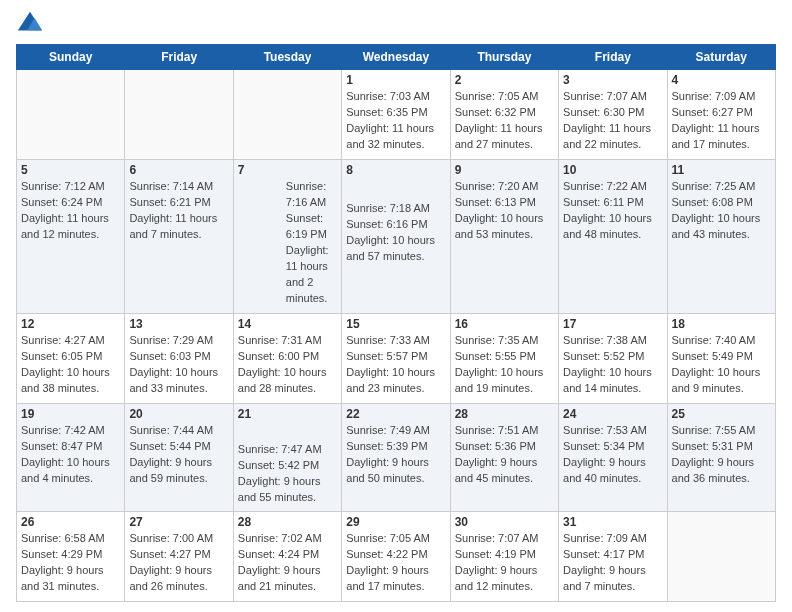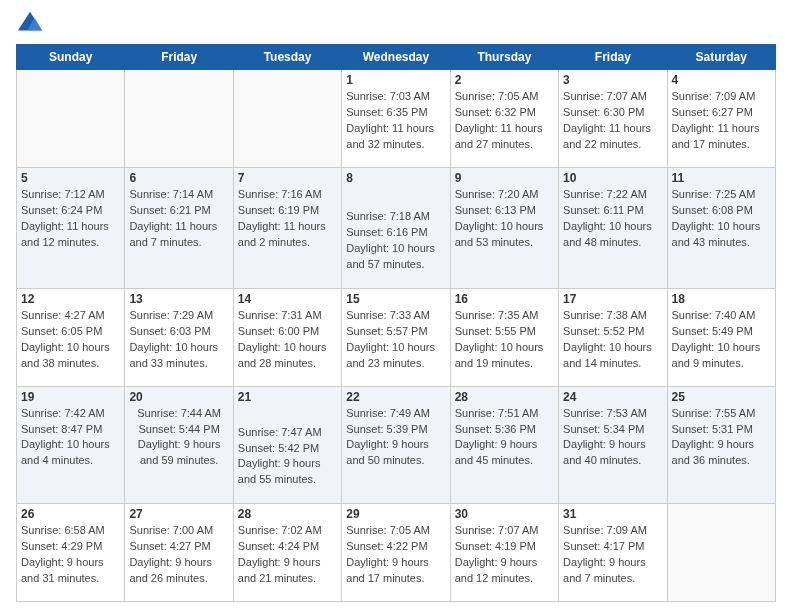--- a/index.html
+++ b/index.html
@@ -173,21 +173,21 @@
           </td>
           <td>
             <span class="day-num">6</span>
             <div class="day-info" style="white-space: pre-line;">Sunrise: 7:14 AM
 Sunset: 6:21 PM
 Daylight: 11 hours
 and 7 minutes.</div>
           </td>
           <td>
             <span class="day-num">7</span>
-            <div class="day-info" style="white-space: pre-line;">Sunrise: 7:16 AM
+            <div class="day-info" style="white-space: pre-line; margin-left: 48px;">Sunrise: 7:16 AM
 Sunset: 6:19 PM
 Daylight: 11 hours
 and 2 minutes.</div>
           </td>
           <td>
             <span class="day-num">8</span>
             <div class="day-info" style="white-space: pre-line; margin-top: 24px;">Sunrise: 7:18 AM
 Sunset: 6:16 PM
 Daylight: 10 hours
 and 57 minutes.</div>
@@ -268,21 +268,21 @@
         <tr class="row-shade">
           <td>
             <span class="day-num">19</span>
             <div class="day-info" style="white-space: pre-line;">Sunrise: 7:42 AM
 Sunset: 8:47 PM
 Daylight: 10 hours
 and 4 minutes.</div>
           </td>
           <td>
             <span class="day-num">20</span>
-            <div class="day-info" style="white-space: pre-line; text-align: center;">Sunrise: 7:44 AM
+            <div class="day-info" style="white-space: pre-line;">Sunrise: 7:44 AM
 Sunset: 5:44 PM
 Daylight: 9 hours
 and 59 minutes.</div>
           </td>
           <td>
             <span class="day-num">21</span>
             <div class="day-info" style="white-space: pre-line; margin-top: 21px;">Sunrise: 7:47 AM
 Sunset: 5:42 PM
 Daylight: 9 hours
 and 55 minutes.</div>

